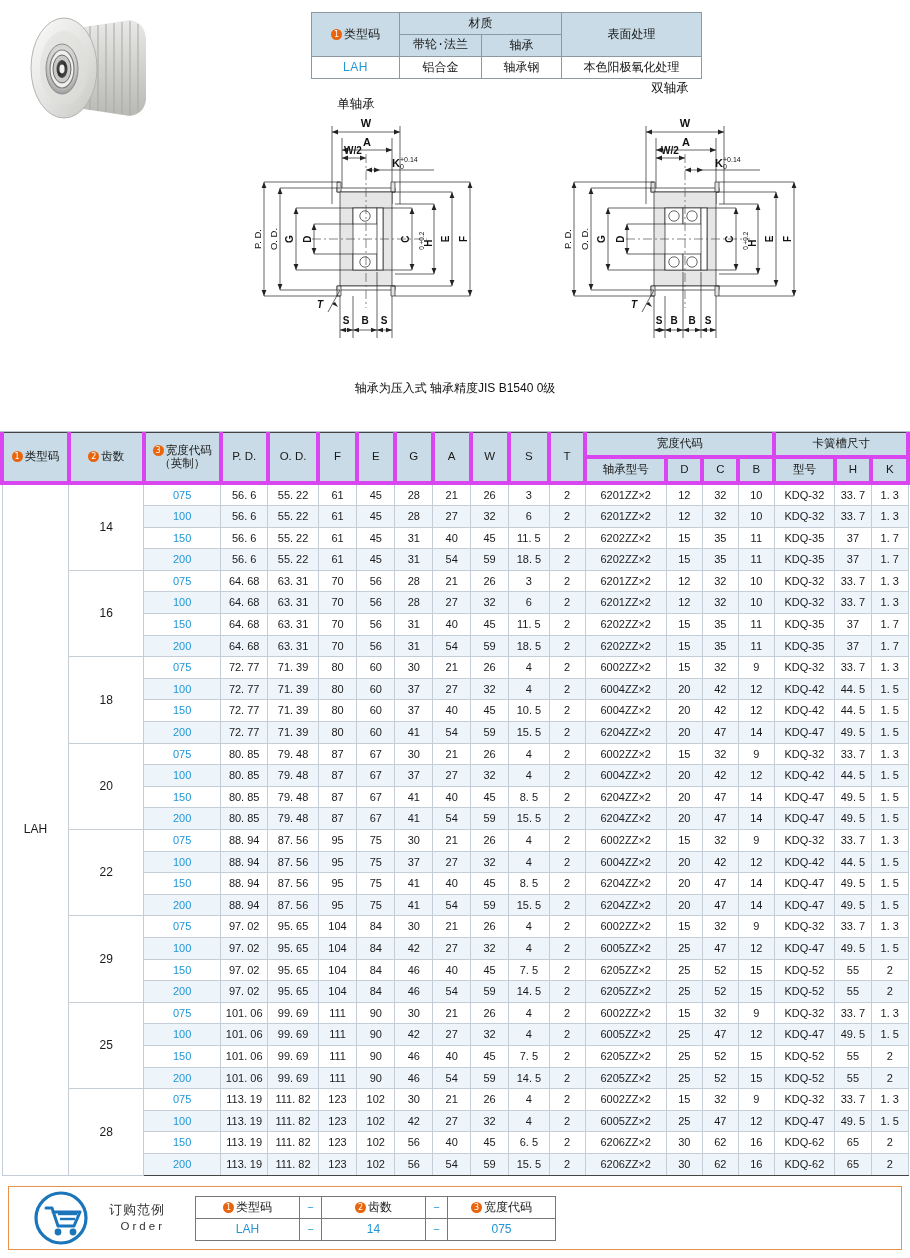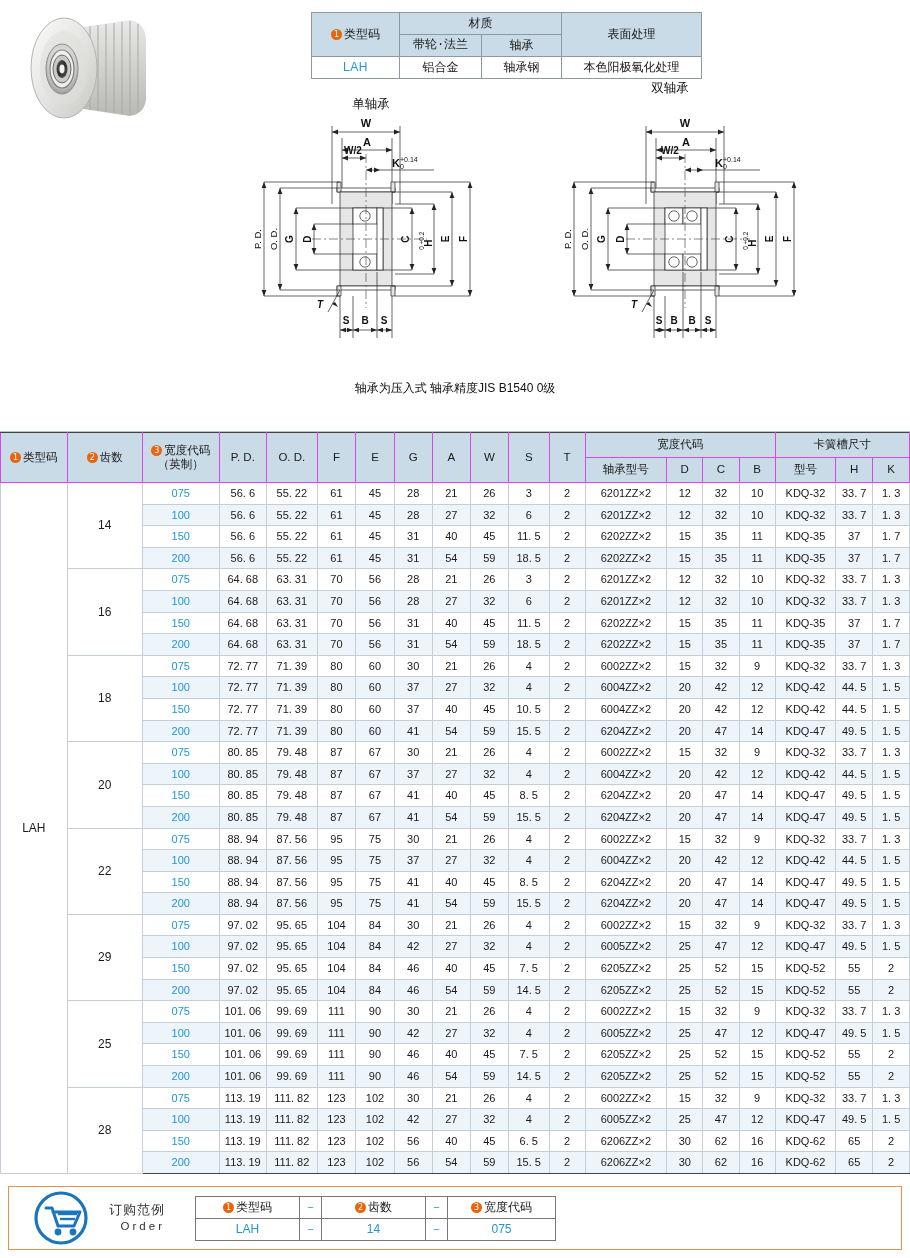--- a/index.html
+++ b/index.html
@@ -51,21 +51,21 @@
     display:inline-block; width:11px; height:11px; border-radius:50%;
     background:#e8650d; color:#fff; font-size:8px; line-height:11px;
     text-align:center; margin-right:2px; vertical-align:1px;
     font-family:"DejaVu Sans", sans-serif;
   }
 
   
   .draw-title {
     position:absolute; font-size:12.5px; color:#111; text-align:center; width:120px;
   }
-  #t-single { left: 311px; top: 96px; }
+  #t-single { left: 296px; top: 96px; }
   #t-double { left: 610px; top: 80px; }
 
   .drawing { position:absolute; }
   #dwg-single { left: 252px; top: 112px; }
   #dwg-double { left: 560px; top: 112px; }
 
   .caption {
     position:absolute; left:0; top:380px; width:910px; text-align:center;
     font-size:12px; color:#111;
   }
@@ -83,21 +83,21 @@
     text-align:center;
     font-weight:normal;
     padding: 0;
     height: 20.6px;
     line-height: 20.6px;
     white-space:nowrap;
     color:#1a1a1a;
   }
   table.spec thead th {
     background:#c9dbe6;
-    border:1px solid #d946ef;
+    border:4px solid #d946ef;
     font-size:11.5px;
     line-height:1.15;
     padding:2px 1px;
     height:auto;
   }
   table.spec thead th.tall { height: 50px; }
   table.spec tbody td.shade { background:#eef5fa; }
   table.spec tbody td.blue { color:#2196d6; }
   table.spec tbody tr.grp-start td { border-top:1px solid #9aa7b0; }
   td.type-cell, td.teeth-cell { border-left:1px solid #8c99a3; border-right:1px solid #8c99a3; }

